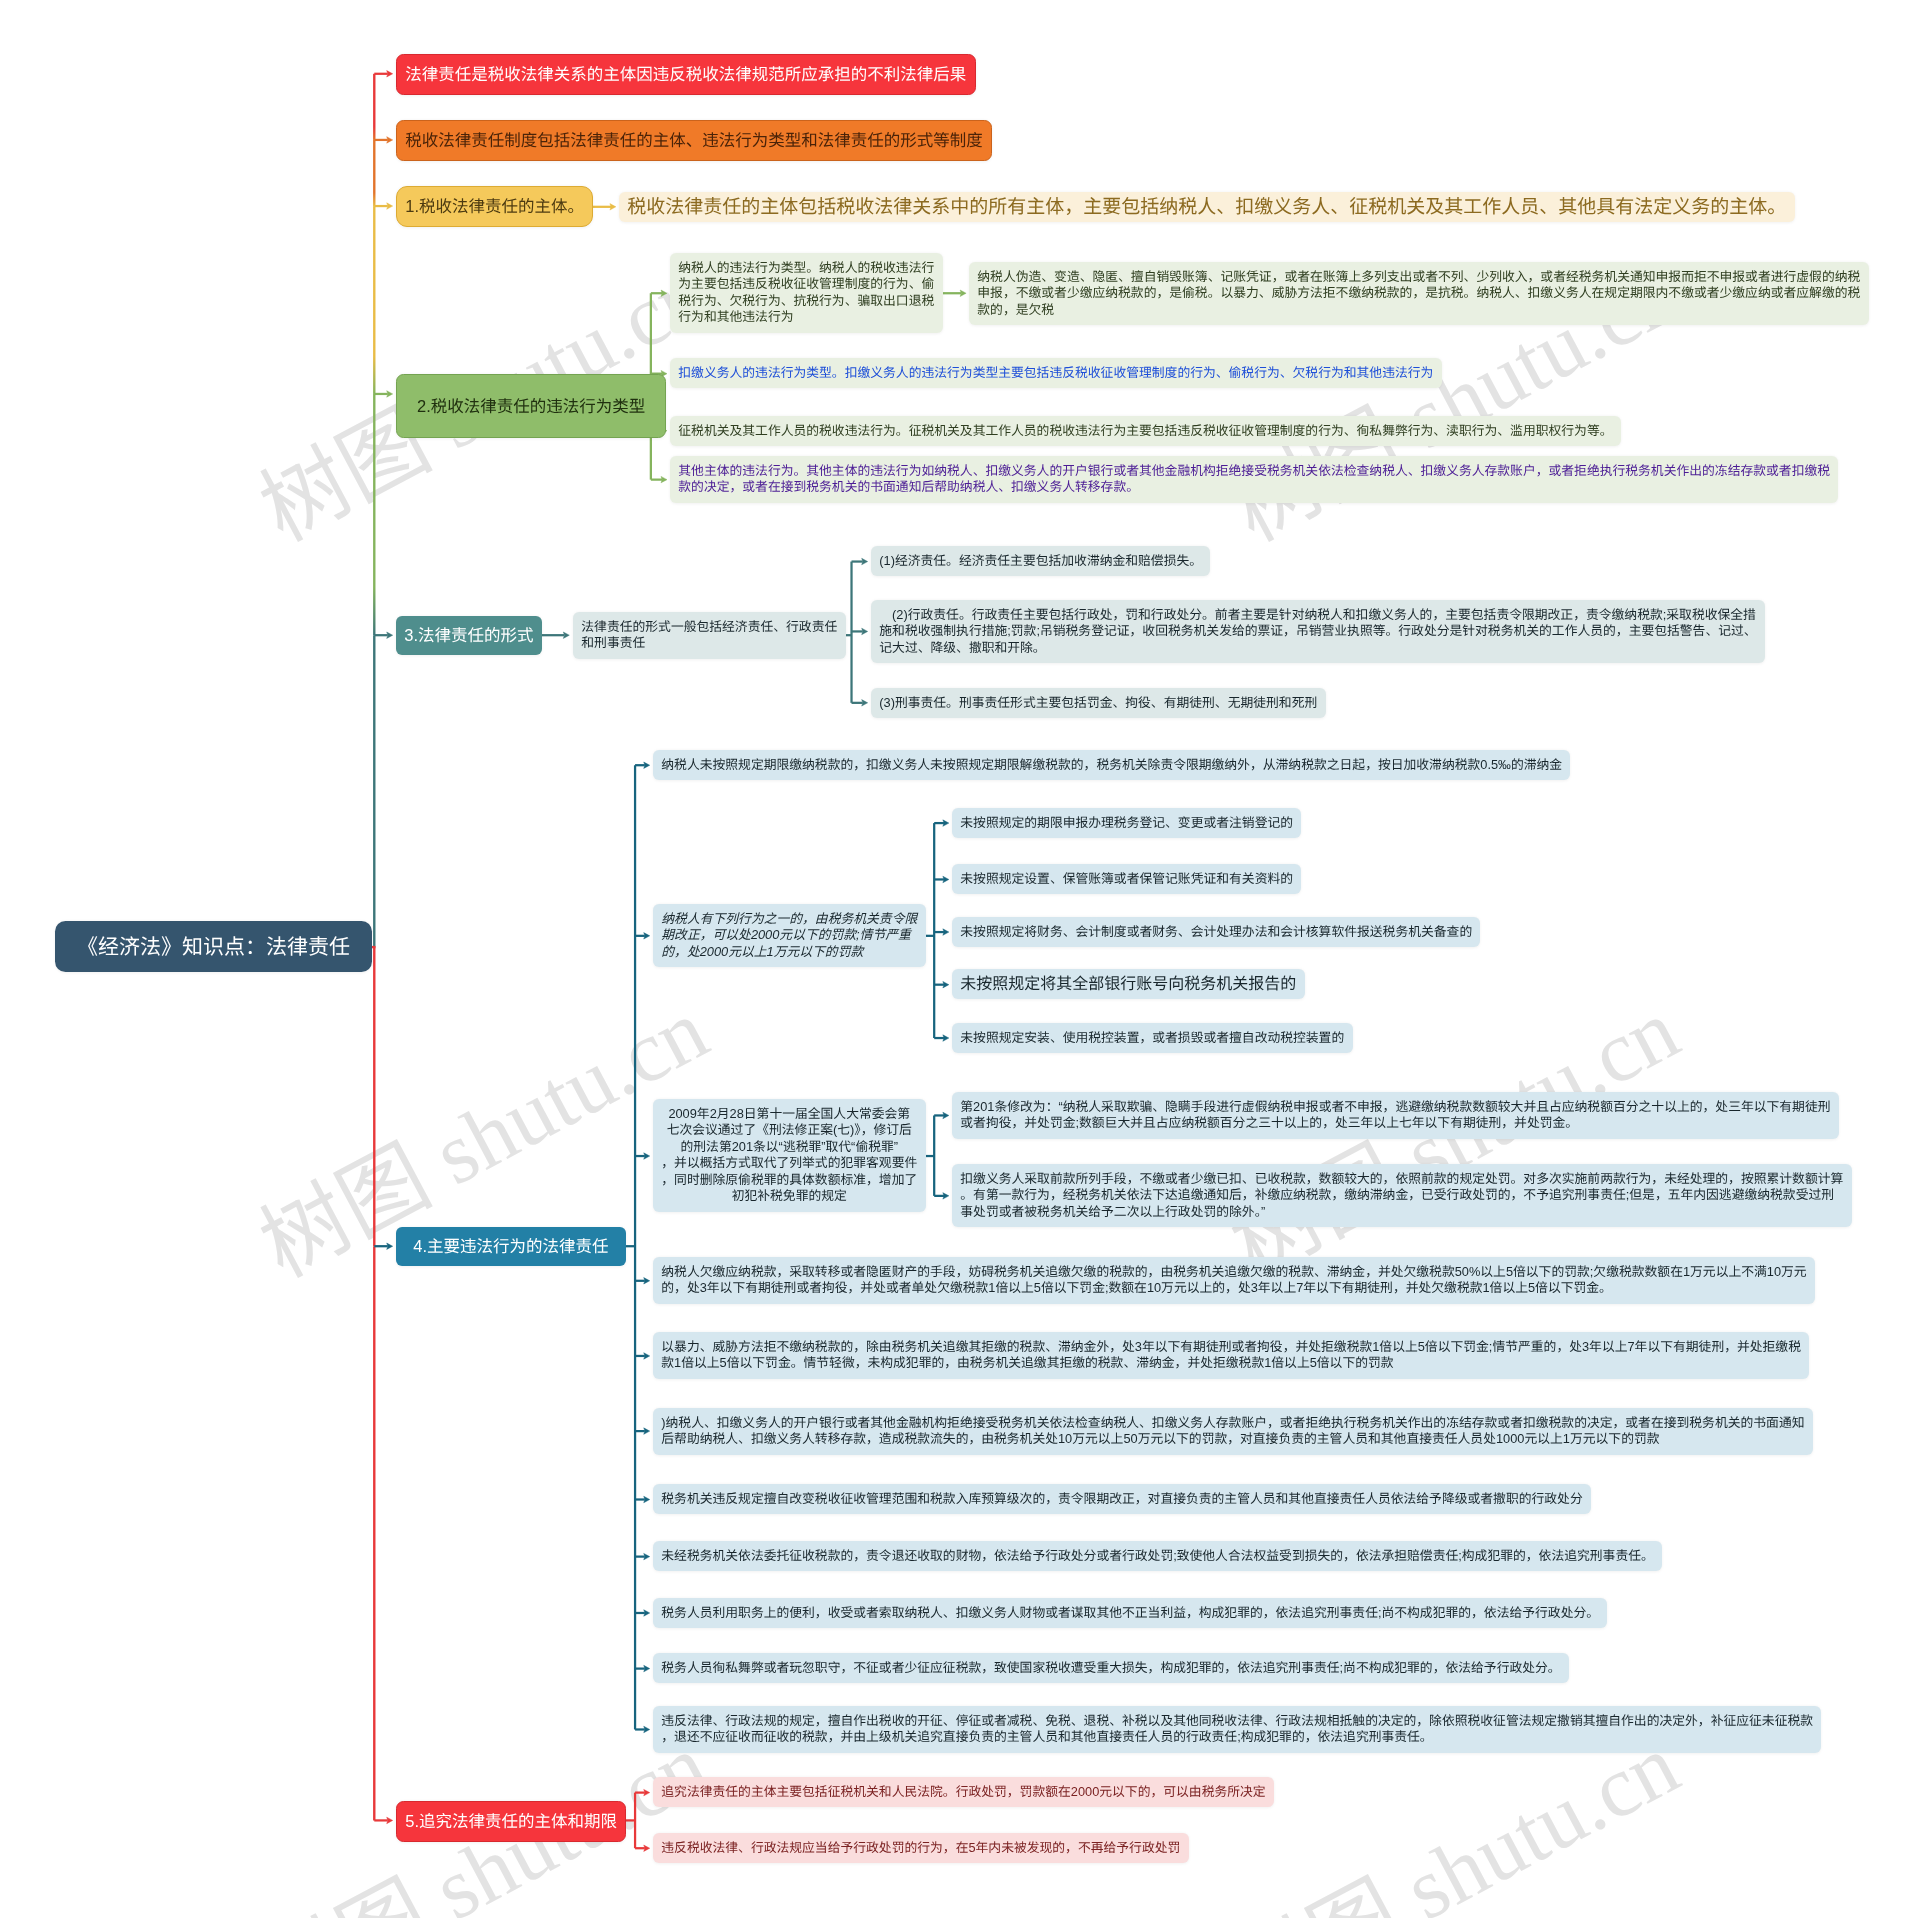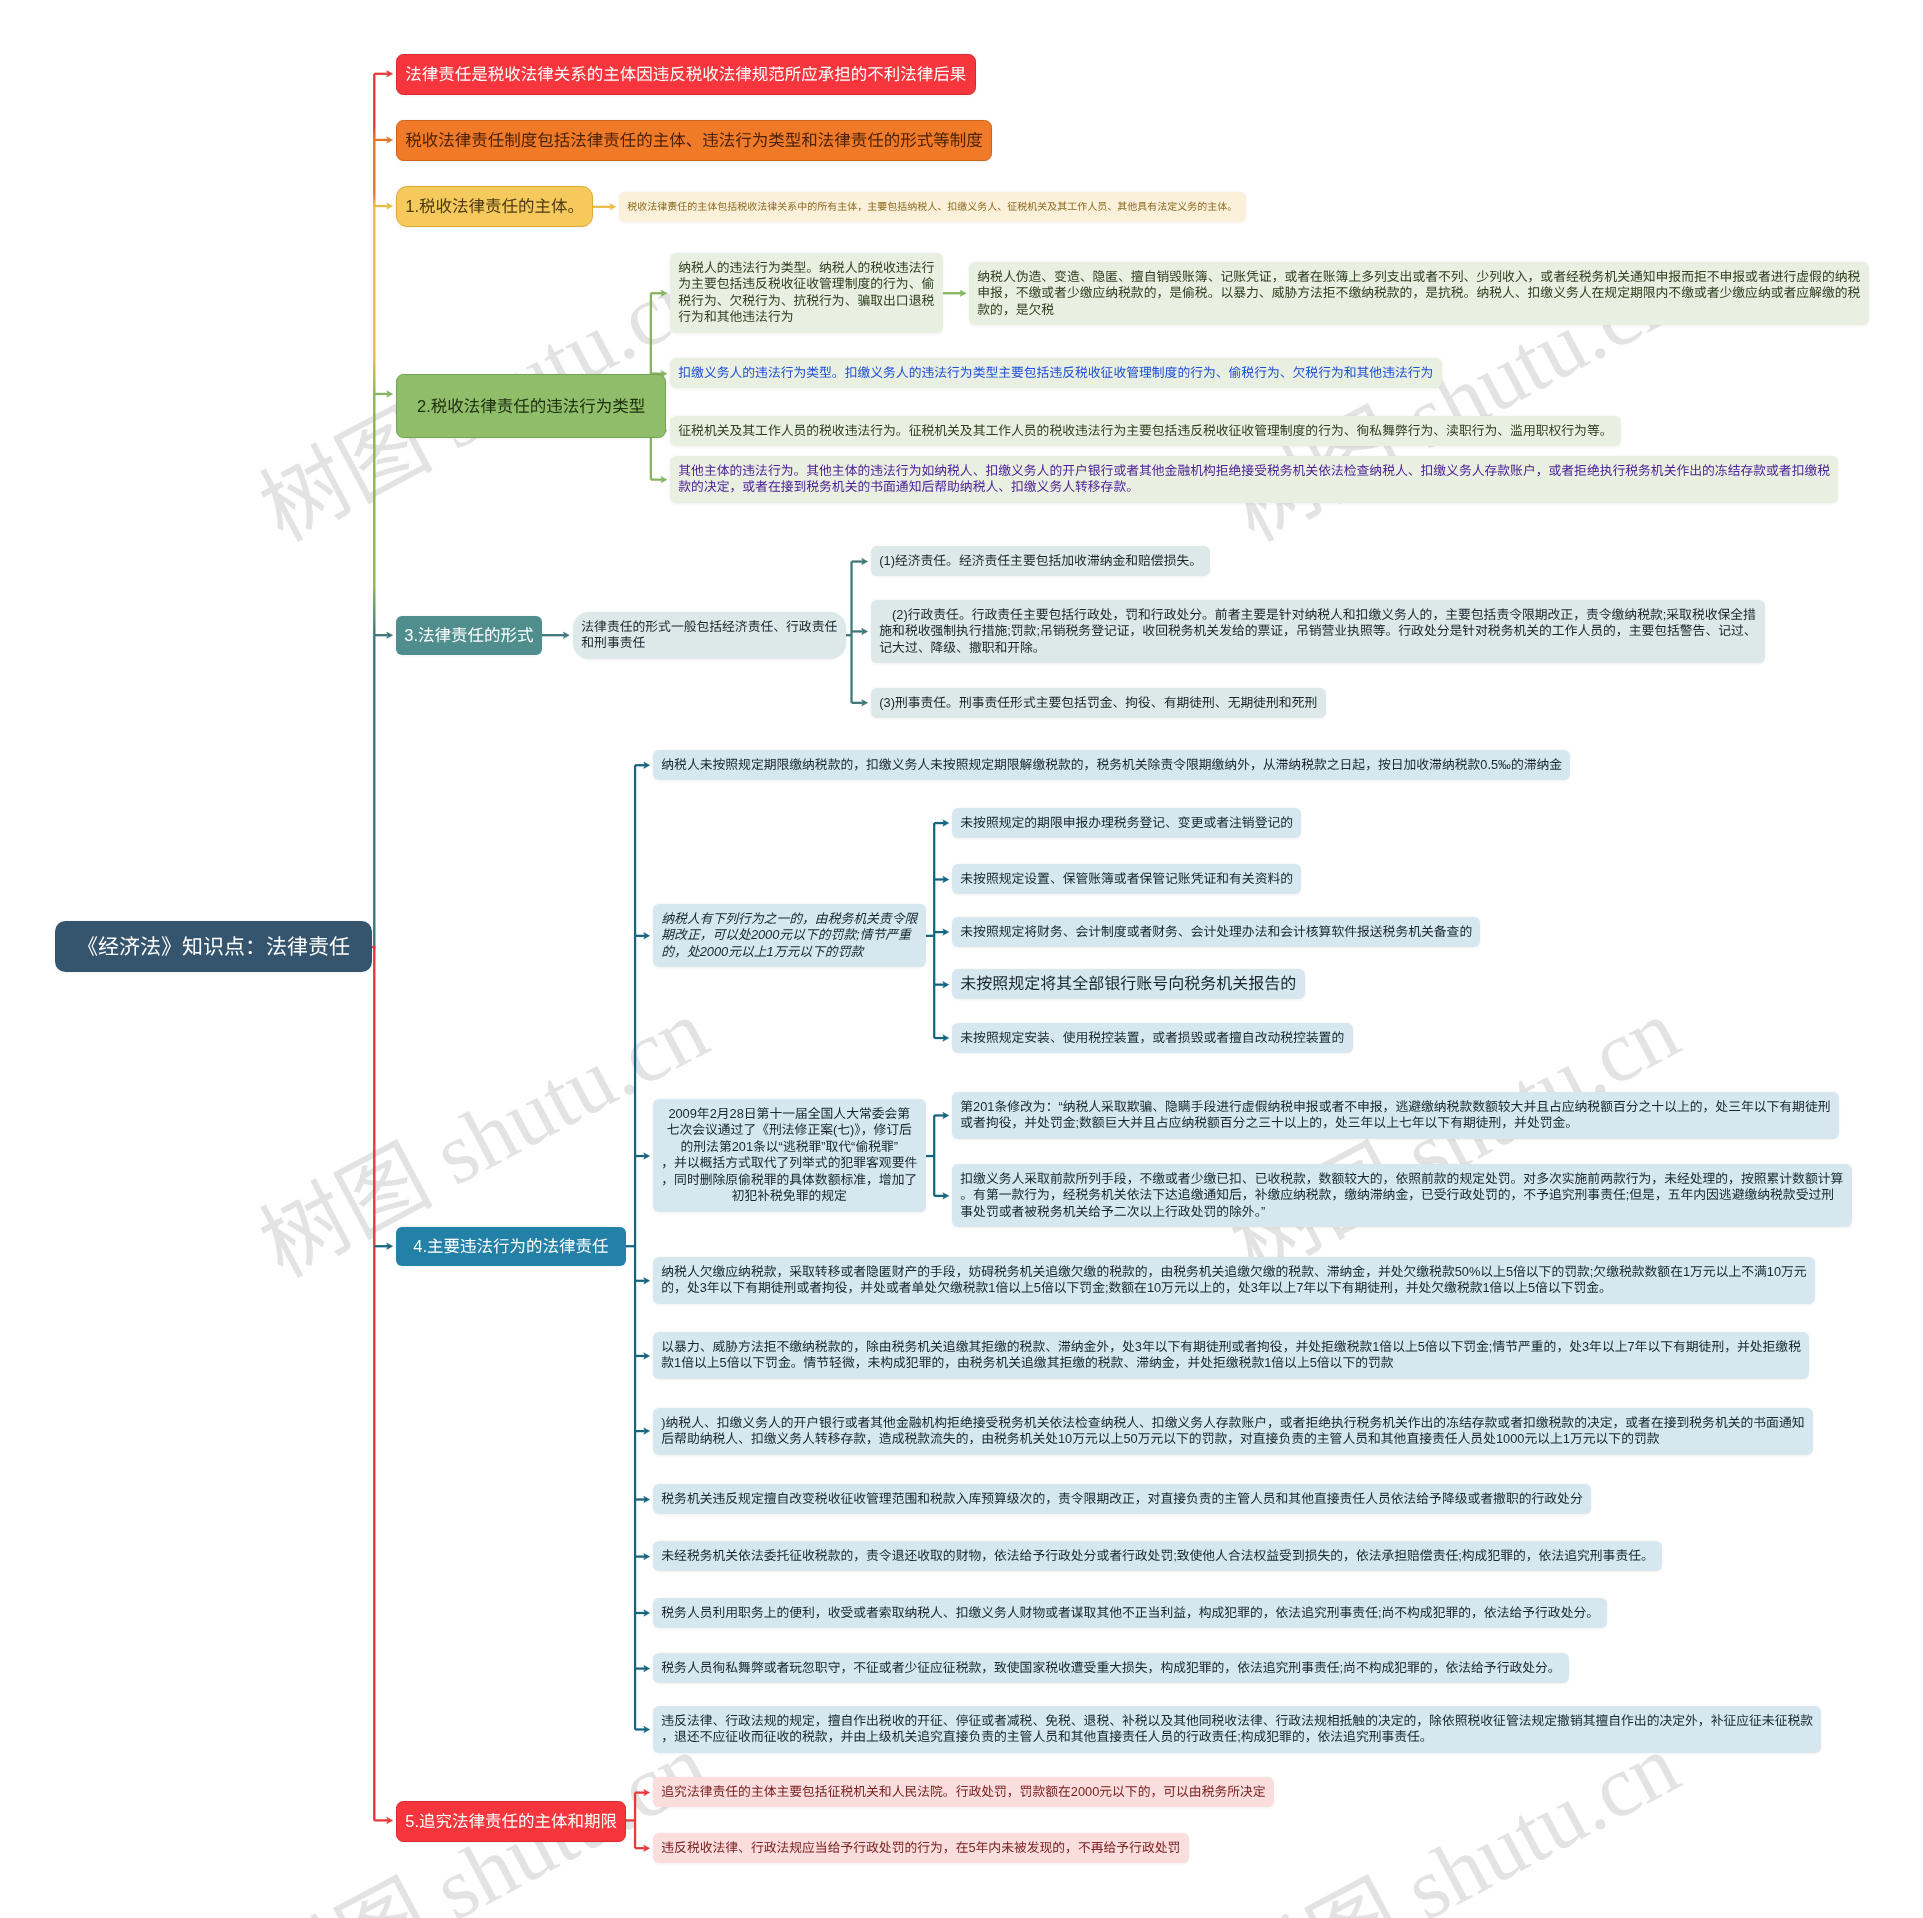--- a/index.html
+++ b/index.html
@@ -140,35 +140,35 @@
       <path d="M 831 2422 L 845 2422" fill="none" stroke="#e8393a" stroke-width="3" stroke-linecap="butt" stroke-linejoin="round"></path>
       <path d="M 845 2385 L 858 2385" fill="none" stroke="#e8393a" stroke-width="3" stroke-linecap="butt" stroke-linejoin="round"></path>
       <path d="M 864.5 2385 L 856.5 2380.7 L 858.1 2385 L 856.5 2389.3 Z" fill="#e8393a" stroke="#e8393a" stroke-width="0.6" stroke-linejoin="miter"></path>
       <path d="M 845 2459 L 858 2459" fill="none" stroke="#e8393a" stroke-width="3" stroke-linecap="butt" stroke-linejoin="round"></path>
       <path d="M 864.5 2459 L 856.5 2454.7 L 858.1 2459 L 856.5 2463.3 Z" fill="#e8393a" stroke="#e8393a" stroke-width="0.6" stroke-linejoin="miter"></path>
     </svg>
 <div class="node" style="left: 55px; background: rgb(53, 85, 110); color: rgb(255, 255, 255); border-radius: 10.5px; border: none; padding: 12px 22px; font-size: 21px; line-height: 27px; text-align: center; top: 921px;"><span>《经济法》知识点：法律责任</span></div>
     <div class="node" style="left: 396px; background: rgb(246, 53, 60); color: rgb(255, 255, 255); border-radius: 7.5px; border: 0.8px solid rgb(216, 41, 47); padding: 8.3px; font-size: 16.5px; line-height: 22px; top: 54px;"><span>法律责任是税收法律关系的主体因违反税收法律规范所应承担的不利法律后果</span></div>
     <div class="node" style="left: 396px; background: rgb(240, 122, 40); color: rgb(74, 35, 8); border-radius: 7.5px; border: 0.8px solid rgb(203, 99, 28); padding: 8.3px; font-size: 16.5px; line-height: 22px; top: 120px;"><span>税收法律责任制度包括法律责任的主体、违法行为类型和法律责任的形式等制度</span></div>
     <div class="node" style="left: 396px; background: rgb(245, 201, 91); color: rgb(76, 58, 16); border-radius: 11px; border: 0.8px solid rgb(221, 171, 51); padding: 8.3px; font-size: 16.5px; line-height: 22px; top: 186px;"><span>1.税收法律责任的主体。</span></div>
-    <div class="node" style="left: 619px; background: rgb(251, 240, 218); color: rgb(140, 106, 32); border-radius: 6px; border: none; padding: 6.8px 8.3px; font-size: 10px; line-height: 16.5px; top: 192px;"><span>税收法律责任的主体包括税收法律关系中的所有主体，主要包括纳税人、扣缴义务人、征税机关及其工作人员、其他具有法定义务的主体。</span></div>
+    <div class="node" style="left: 619px; background: rgb(251, 240, 218); color: rgb(140, 106, 32); border-radius: 6px; border: none; padding: 6.8px 8.3px; font-size: 19px; line-height: 16.5px; top: 192px;"><span>税收法律责任的主体包括税收法律关系中的所有主体，主要包括纳税人、扣缴义务人、征税机关及其工作人员、其他具有法定义务的主体。</span></div>
     <div class="node" style="left: 396px; background: rgb(143, 189, 106); color: rgb(32, 48, 15); border-radius: 7.5px; border: 0.8px solid rgb(116, 163, 81); padding: 20px; font-size: 16.5px; line-height: 22px; top: 374px; text-align: right;"><span>2.税收法律责任的违法行为类型</span></div>
     <div class="node" style="left: 670px; background: rgb(233, 240, 226); color: rgb(47, 62, 32); border-radius: 6px; border: none; padding: 6.8px 8.3px; font-size: 12.8px; line-height: 16.5px; top: 253px;"><span>纳税人的违法行为类型。纳税人的税收违法行
 为主要包括违反税收征收管理制度的行为、偷
 税行为、欠税行为、抗税行为、骗取出口退税
 行为和其他违法行为</span></div>
     <div class="node" style="left: 969px; background: rgb(233, 240, 226); color: rgb(47, 62, 32); border-radius: 6px; border: none; padding: 6.8px 8.3px; font-size: 12.8px; line-height: 16.5px; top: 262px;"><span>纳税人伪造、变造、隐匿、擅自销毁账簿、记账凭证，或者在账簿上多列支出或者不列、少列收入，或者经税务机关通知申报而拒不申报或者进行虚假的纳税
 申报，不缴或者少缴应纳税款的，是偷税。以暴力、威胁方法拒不缴纳税款的，是抗税。纳税人、扣缴义务人在规定期限内不缴或者少缴应纳或者应解缴的税
 款的，是欠税</span></div>
     <div class="node" style="left: 670px; background: rgb(233, 240, 226); color: #1d4ed8; border-radius: 6px; border: none; padding: 6.8px 8.3px; font-size: 12.8px; line-height: 16.5px; top: 358px;"><span>扣缴义务人的违法行为类型。扣缴义务人的违法行为类型主要包括违反税收征收管理制度的行为、偷税行为、欠税行为和其他违法行为</span></div>
     <div class="node" style="left: 670px; background: rgb(233, 240, 226); color: rgb(47, 62, 32); border-radius: 6px; border: none; padding: 6.8px 8.3px; font-size: 12.8px; line-height: 16.5px; top: 416px;"><span>征税机关及其工作人员的税收违法行为。征税机关及其工作人员的税收违法行为主要包括违反税收征收管理制度的行为、徇私舞弊行为、渎职行为、滥用职权行为等。</span></div>
     <div class="node" style="left: 670px; background: rgb(233, 240, 226); color: #4c1d95; border-radius: 6px; border: none; padding: 6.8px 8.3px; font-size: 12.8px; line-height: 16.5px; top: 456px;"><span>其他主体的违法行为。其他主体的违法行为如纳税人、扣缴义务人的开户银行或者其他金融机构拒绝接受税务机关依法检查纳税人、扣缴义务人存款账户，或者拒绝执行税务机关作出的冻结存款或者扣缴税
 款的决定，或者在接到税务机关的书面通知后帮助纳税人、扣缴义务人转移存款。</span></div>
     <div class="node" style="left: 396px; background: rgb(79, 142, 141); color: rgb(255, 255, 255); border-radius: 6px; border: none; padding: 8.3px; font-size: 16.5px; line-height: 22px; top: 616px;"><span>3.法律责任的形式</span></div>
-    <div class="node" style="left: 573px; background: rgb(221, 232, 232); color: rgb(24, 38, 44); border-radius: 16px; border: none; padding: 6.8px 8.3px; font-size: 12.8px; line-height: 16.5px; top: 612px;"><span>法律责任的形式一般包括经济责任、行政责任
+    <div class="node" style="left: 573px; background: rgb(221, 232, 232); color: rgb(24, 38, 44); border-radius: 6px; border: none; padding: 6.8px 8.3px; font-size: 12.8px; line-height: 16.5px; top: 612px;"><span>法律责任的形式一般包括经济责任、行政责任
 和刑事责任</span></div>
     <div class="node" style="left: 871px; background: rgb(221, 232, 232); color: rgb(24, 38, 44); border-radius: 6px; border: none; padding: 6.8px 8.3px; font-size: 12.8px; line-height: 16.5px; top: 546px;"><span>(1)经济责任。经济责任主要包括加收滞纳金和赔偿损失。</span></div>
     <div class="node" style="left: 871px; background: rgb(221, 232, 232); color: rgb(24, 38, 44); border-radius: 6px; border: none; padding: 6.8px 8.3px; font-size: 12.8px; line-height: 16.5px; top: 600px;"><span>　(2)行政责任。行政责任主要包括行政处，罚和行政处分。前者主要是针对纳税人和扣缴义务人的，主要包括责令限期改正，责令缴纳税款;采取税收保全措
 施和税收强制执行措施;罚款;吊销税务登记证，收回税务机关发给的票证，吊销营业执照等。行政处分是针对税务机关的工作人员的，主要包括警告、记过、
 记大过、降级、撤职和开除。</span></div>
     <div class="node" style="left: 871px; background: rgb(221, 232, 232); color: rgb(24, 38, 44); border-radius: 6px; border: none; padding: 6.8px 8.3px; font-size: 12.8px; line-height: 16.5px; top: 688px;"><span>(3)刑事责任。刑事责任形式主要包括罚金、拘役、有期徒刑、无期徒刑和死刑</span></div>
     <div class="node" style="left: 396px; background: rgb(35, 128, 166); color: rgb(255, 255, 255); border-radius: 6px; border: none; padding: 8.3px 17.3px; font-size: 16.5px; line-height: 22px; top: 1227px;"><span>4.主要违法行为的法律责任</span></div>
     <div class="node" style="left: 653px; background: rgb(214, 231, 239); color: rgb(24, 38, 44); border-radius: 6px; border: none; padding: 6.8px 8.3px; font-size: 12.8px; line-height: 16.5px; top: 750px;"><span>纳税人未按照规定期限缴纳税款的，扣缴义务人未按照规定期限解缴税款的，税务机关除责令限期缴纳外，从滞纳税款之日起，按日加收滞纳税款0.5‰的滞纳金</span></div>
     <div class="node" style="left: 653px; background: rgb(214, 231, 239); color: rgb(24, 38, 44); border-radius: 6px; border: none; padding: 6.8px 8.3px; font-size: 12.8px; line-height: 16.5px; top: 904px; font-style: italic;"><span>纳税人有下列行为之一的，由税务机关责令限
 期改正，可以处2000元以下的罚款;情节严重

